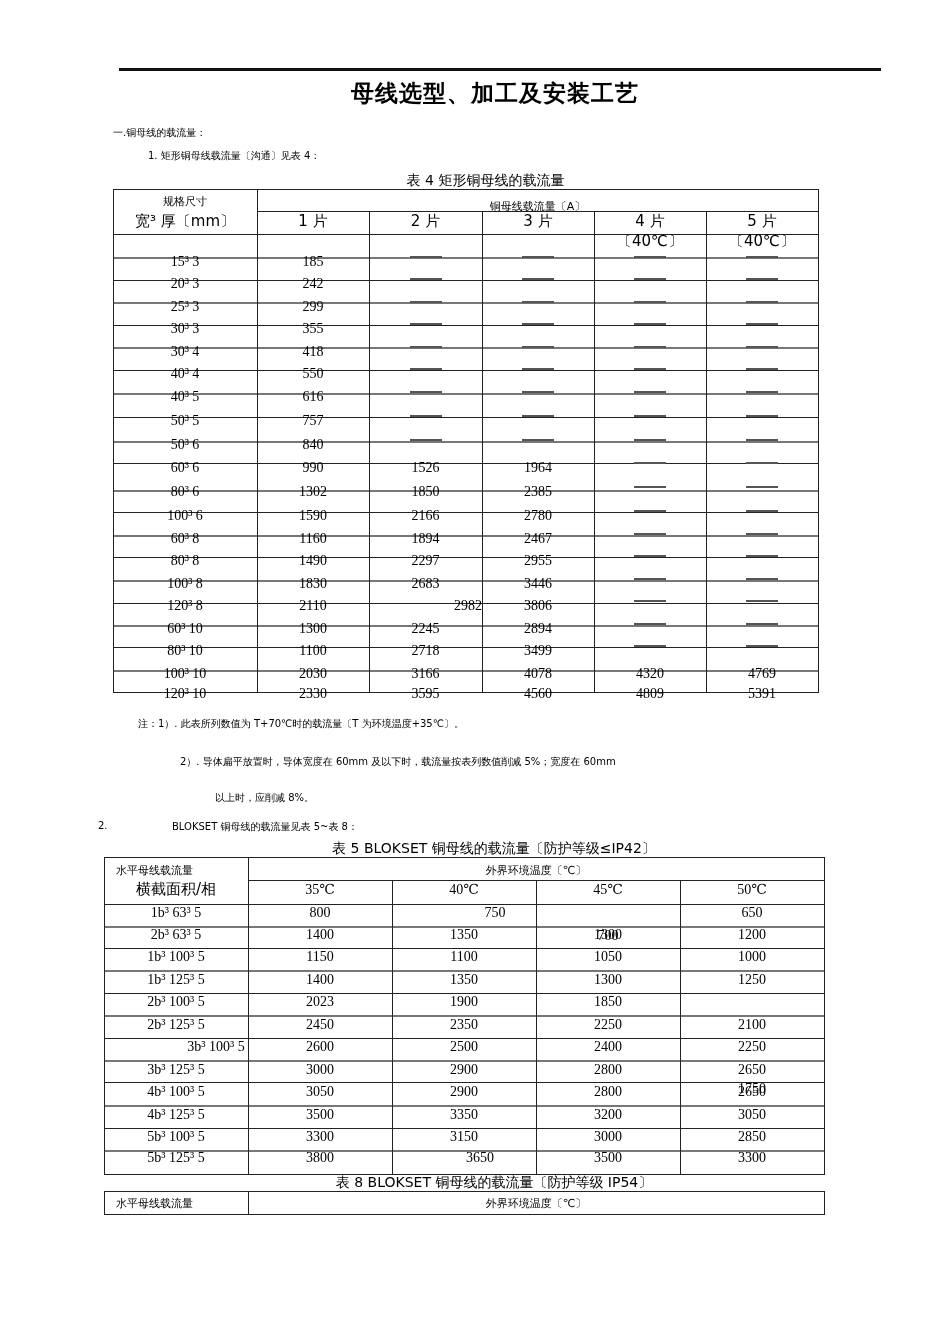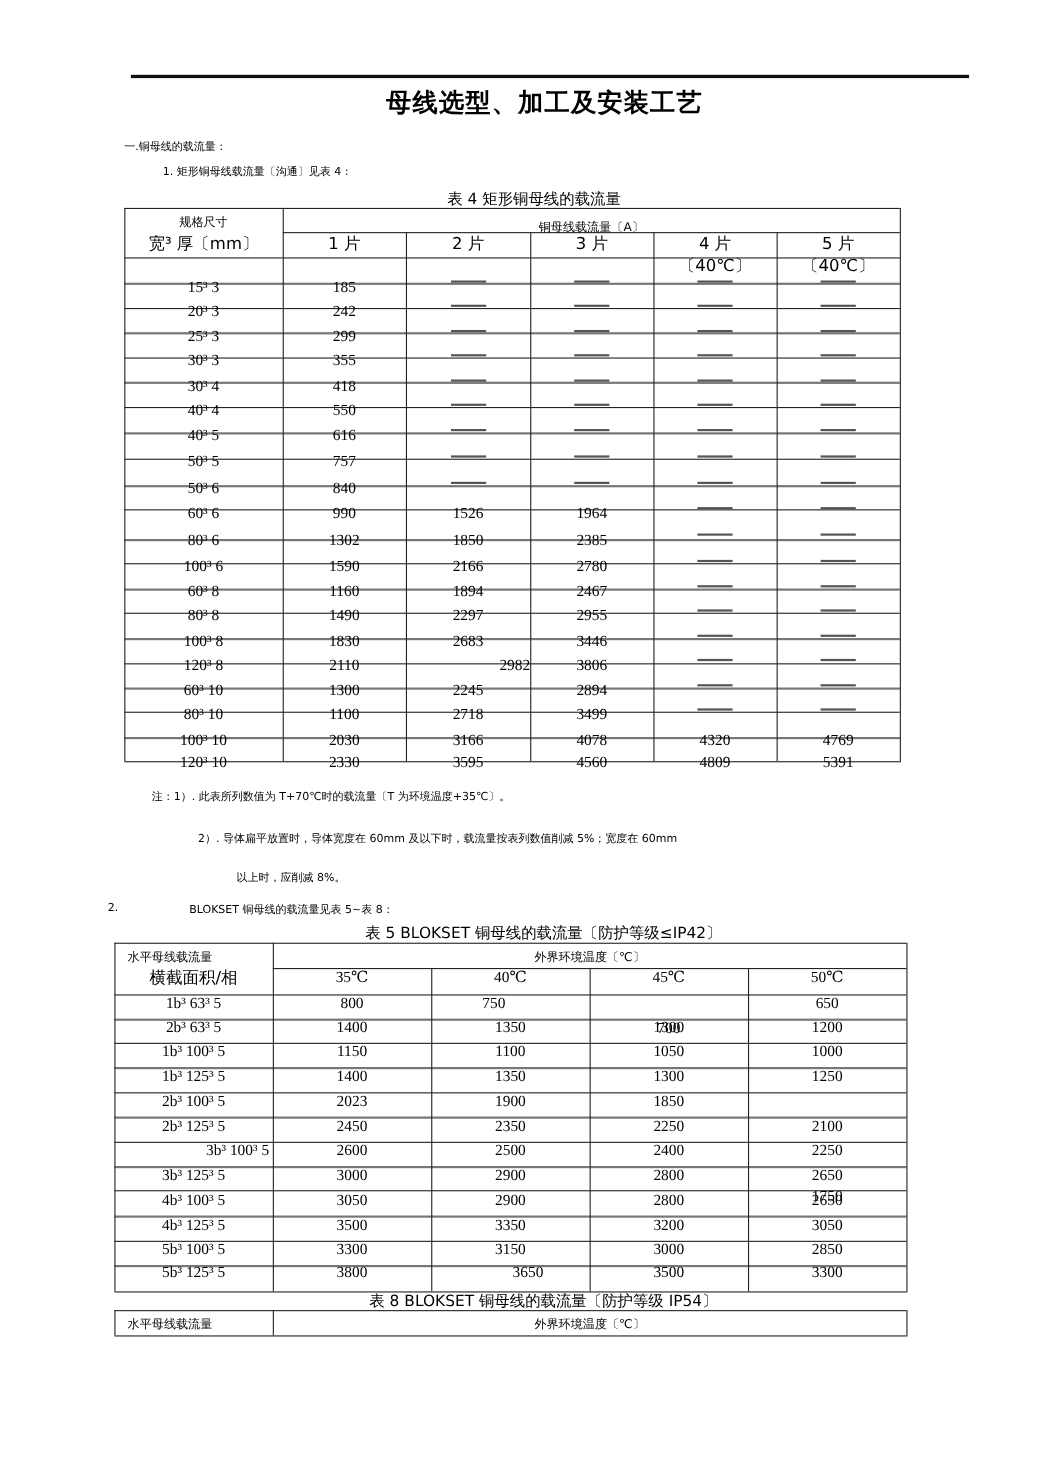--- a/index.html
+++ b/index.html
@@ -227,21 +227,21 @@
     <div class="vl" style="left: 680px; top: 880px; height: 294px;"></div>
     <div class="cell small" style="left: 116px; width: 120px; top: 863px; text-align: left;">水平母线载流量</div>
     <div class="cell hdr" style="left: 104px; width: 144px; top: 881px;">横截面积/相</div>
     <div class="cell small" style="left: 248px; width: 576px; top: 863px;">外界环境温度〔℃〕</div>
     <div class="cell" style="left: 248px; width: 144px; top: 882px;">35℃</div>
     <div class="cell" style="left: 392px; width: 144px; top: 882px;">40℃</div>
     <div class="cell" style="left: 536px; width: 144px; top: 882px;">45℃</div>
     <div class="cell" style="left: 680px; width: 144px; top: 882px;">50℃</div>
     <div class="cell" style="left: 104px; width: 144px; top: 905px;">1b³ 63³ 5</div>
     <div class="cell" style="left: 248px; width: 144px; top: 905px;">800</div>
-    <div class="cell" style="left: 377px; width: 144px; top: 905px;">750</div>
+    <div class="cell" style="left: 392px; width: 144px; top: 905px; padding-left: 31px;">750</div>
     <div class="cell" style="left: 536px; width: 144px; top: 905px; margin-top: 23px;">700</div>
     <div class="cell" style="left: 680px; width: 144px; top: 905px;">650</div>
     <div class="cell" style="left: 104px; width: 144px; top: 927px;">2b³ 63³ 5</div>
     <div class="cell" style="left: 248px; width: 144px; top: 927px;">1400</div>
     <div class="cell" style="left: 392px; width: 144px; top: 927px;">1350</div>
     <div class="cell" style="left: 536px; width: 144px; top: 927px;">1300</div>
     <div class="cell" style="left: 680px; width: 144px; top: 927px;">1200</div>
     <div class="cell" style="left: 104px; width: 144px; top: 949px;">1b³ 100³ 5</div>
     <div class="cell" style="left: 248px; width: 144px; top: 949px;">1150</div>
     <div class="cell" style="left: 392px; width: 144px; top: 949px;">1100</div>

